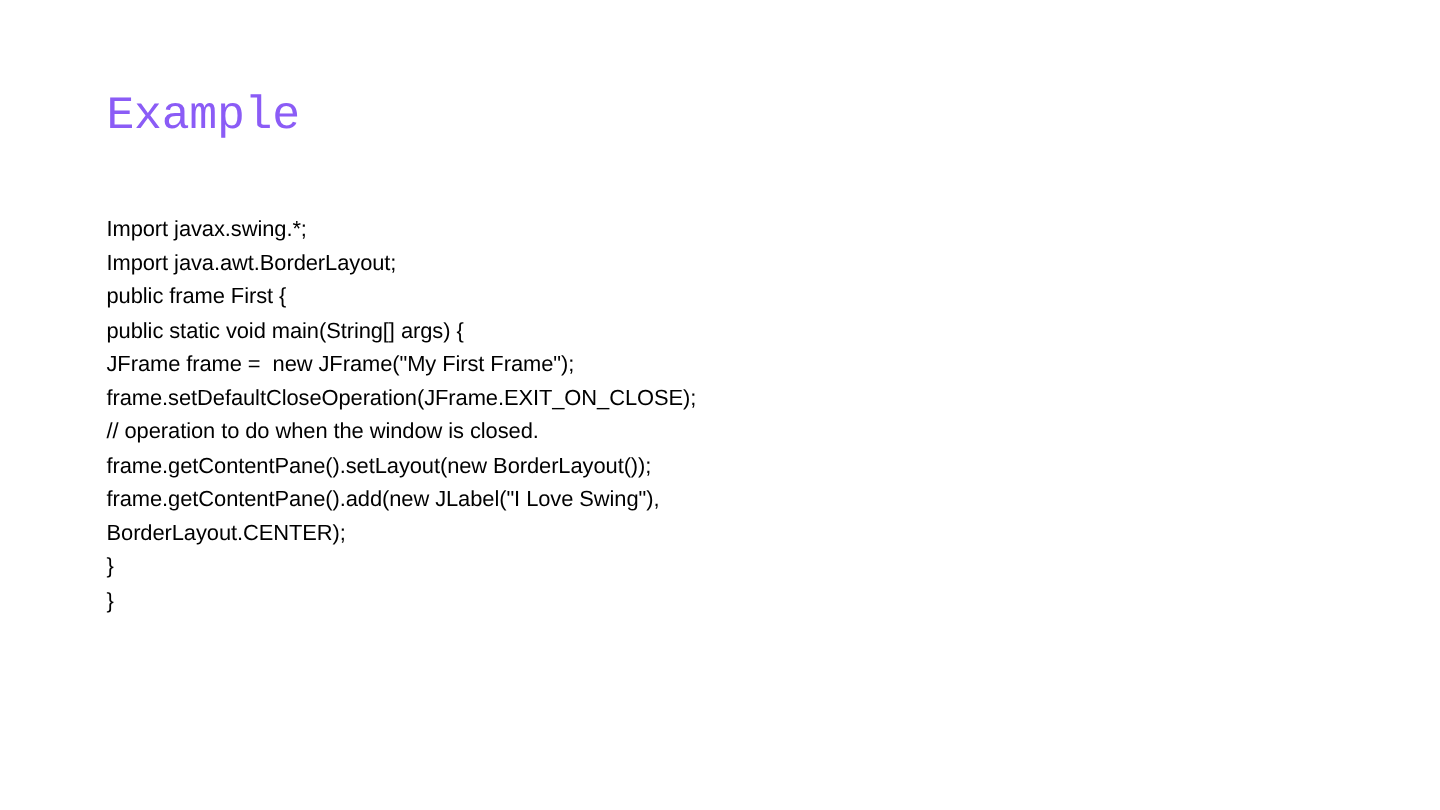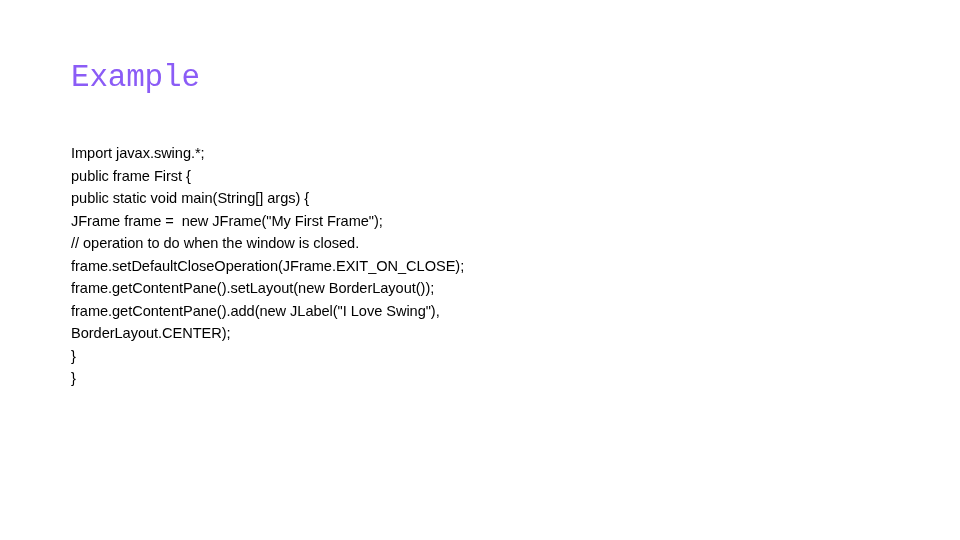--- a/index.html
+++ b/index.html
@@ -49,25 +49,26 @@
 </style>
 </head>
 <body>
 
 <div id="slide">
 
   <div id="slide-title">Example</div>
 
   <div id="code-block">
     <div class="code-line">Import javax.swing.*;</div>
+    <div class="code-line">Import java.awt.BorderLayout;</div>
     <div class="code-line">public frame First {</div>
     <div class="code-line">public static void main(String[] args) {</div>
     <div class="code-line">JFrame frame =  new JFrame("My First Frame");</div>
+    <div class="code-line">frame.setDefaultCloseOperation(JFrame.EXIT_ON_CLOSE);</div>
     <div class="code-line">// operation to do when the window is closed.</div>
-    <div class="code-line">frame.setDefaultCloseOperation(JFrame.EXIT_ON_CLOSE);</div>
     <div class="code-line">frame.getContentPane().setLayout(new BorderLayout());</div>
     <div class="code-line">frame.getContentPane().add(new JLabel("I Love Swing"),</div>
     <div class="code-line">BorderLayout.CENTER);</div>
     <div class="code-line">}</div>
     <div class="code-line">}</div>
   </div>
 
 </div>
 
 </body></html>

